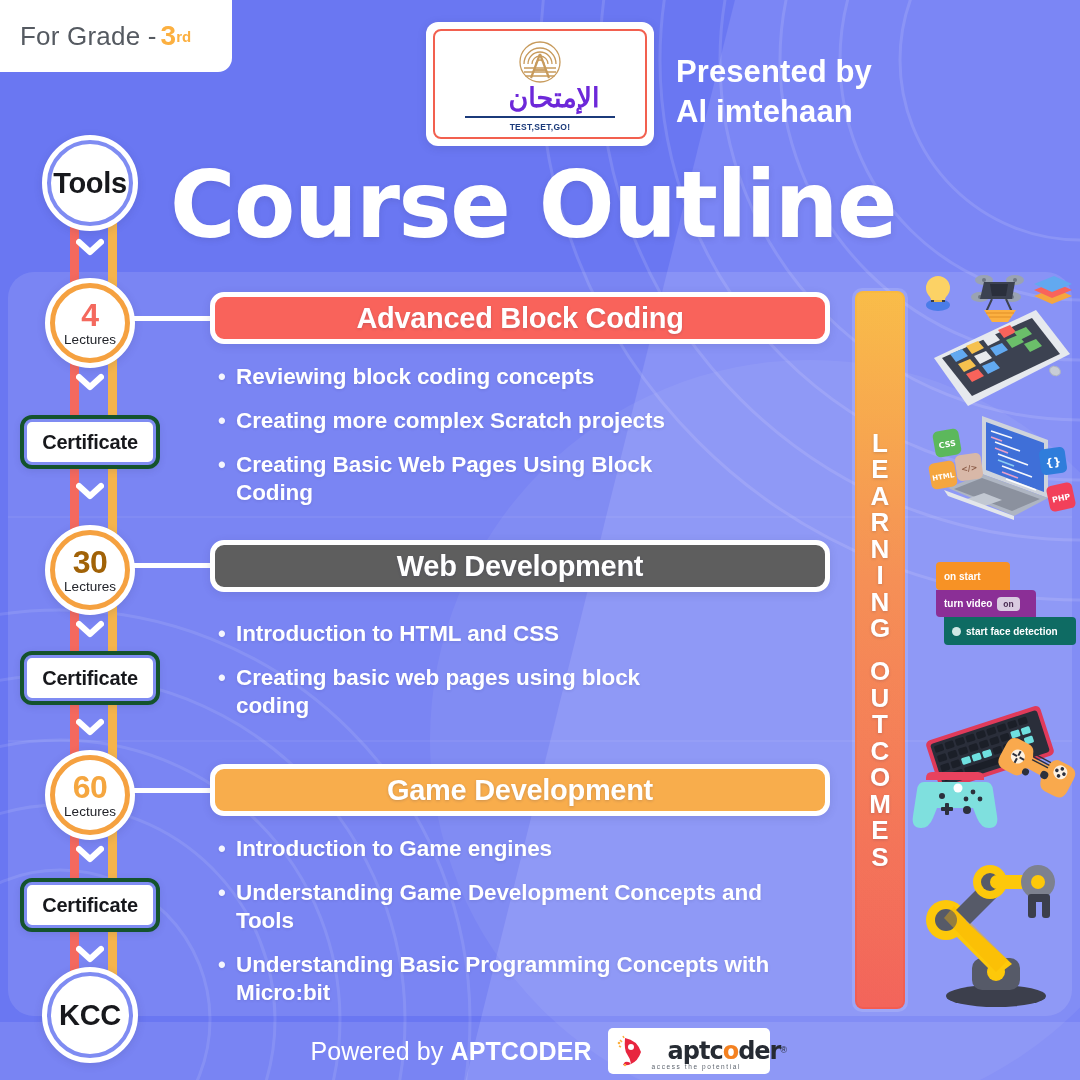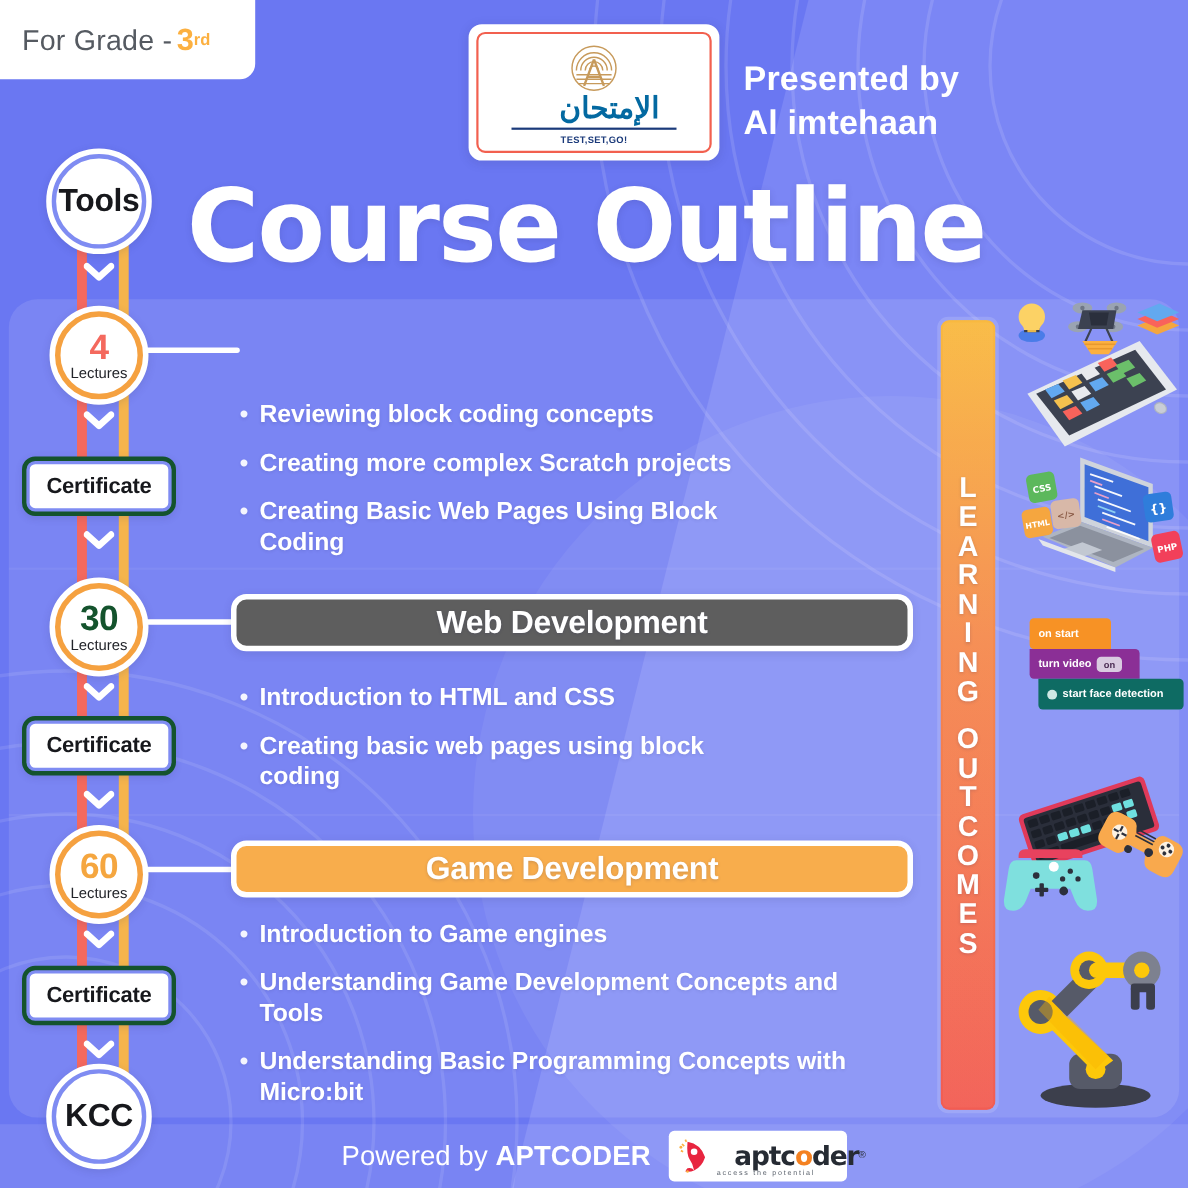--- a/index.html
+++ b/index.html
@@ -87,21 +87,21 @@
   #brand-inner {
     width: 100%; height: 100%;
     border: 2px solid #f2604f;
     border-radius: 8px;
     display: flex; flex-direction: column;
     align-items: center; justify-content: center;
     padding-top: 4px;
   }
   #brand-emblem { width: 44px; height: 44px; display:block; }
   #brand-ar {
-    font-size: 27px; font-weight: 700; color: #0369a1;
+    font-size: 27px; font-weight: 700; color: #6d28d9;
     line-height: 1; margin-top: 1px;
     direction: rtl;
     margin-left: 28px;
   }
   #brand-rule {
     width: 150px; height: 1.5px; background: #1b3a7a;
     margin-top: 4px;
   }
   #brand-tag {
     font-size: 8.5px; font-weight: 700; color: #1b3a7a;
@@ -390,21 +390,21 @@
     <div class="cert-chip" style="top:415px;">
       <span class="lbl">Certificate</span>
     </div>
 
     <svg class="chev" style="top:482px;" viewBox="0 0 28 18">
       <path d="M3 4 L14 14 L25 4" fill="none" stroke="#ffffff" stroke-width="6" stroke-linecap="round" stroke-linejoin="round"></path>
     </svg>
 
     <div class="node node-lec" style="top:525px;">
       <div class="ring" style="border-color:#f5a140;"></div>
-      <span class="num" style="color:#14532d;">30</span>
+      <span class="num" style="color:#a16207;">30</span>
       <span class="sub">Lectures</span>
     </div>
 
     <svg class="chev" style="top:620px;" viewBox="0 0 28 18">
       <path d="M3 4 L14 14 L25 4" fill="none" stroke="#ffffff" stroke-width="6" stroke-linecap="round" stroke-linejoin="round"></path>
     </svg>
 
     <div class="cert-chip" style="top:651px;">
       <span class="lbl">Certificate</span>
     </div>
@@ -433,20 +433,23 @@
 
     <div class="node node-kcc" style="top:967px;">
       <span class="lbl">KCC</span>
     </div>
   </div>
 
   <div class="connector" style="left:132px;top:316px;width:86px;"></div>
   <div class="connector" style="left:132px;top:563px;width:86px;"></div>
   <div class="connector" style="left:132px;top:788px;width:86px;"></div>
 
+  <div class="sec-header" style="top:292px;background:#f9635b;">
+    <span class="t">Advanced Block Coding</span>
+  </div>
   <div class="bullets" style="top:363px;">
     <div class="bullet">
       <span class="dot">•</span>
       <span class="txt">Reviewing block coding concepts</span>
     </div>
     <div class="bullet">
       <span class="dot">•</span>
       <span class="txt">Creating more complex Scratch projects</span>
     </div>
     <div class="bullet">

